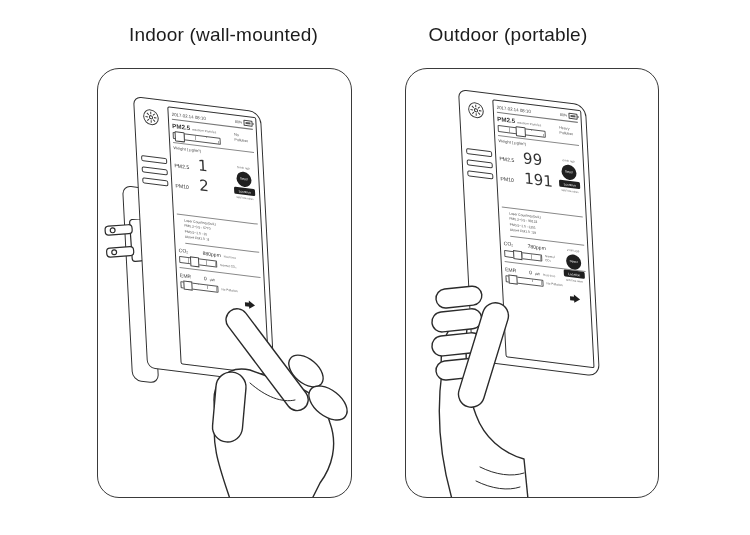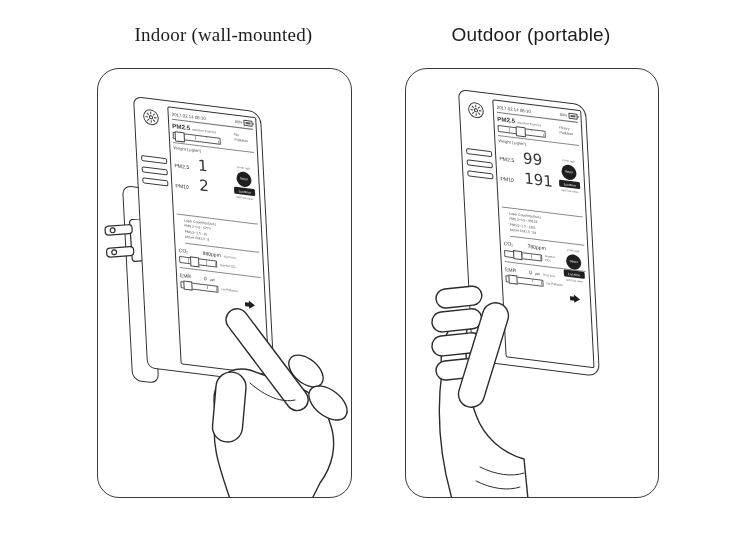--- a/index.html
+++ b/index.html
@@ -1,21 +1,21 @@
 <!DOCTYPE html>
 <html><head>
 <meta charset="utf-8">
 <style>
   html,body{margin:0;padding:0;background:#ffffff;}
   body{width:750px;height:535px;overflow:hidden;font-family:"Liberation Sans","DejaVu Sans",sans-serif;color:#2b2b2b;}
   .stage{position:relative;width:750px;height:535px;background:#fff;}
 
   .fig-title{position:absolute;top:24px;margin:0;font-size:19px;font-weight:400;color:#1c1c1c;text-align:center;letter-spacing:.2px;}
-  .fig-title.l{left:97px;width:253px;font-family:Liberation Serif, serif;}
-  .fig-title.r{left:405px;width:252px;}
+  .fig-title.l{left:97px;width:253px;}
+  .fig-title.r{left:382px;width:252px;}
 
   .panel{position:absolute;top:68px;height:428px;border:1.5px solid #3a3a3a;border-radius:22px;background:#fff;overflow:hidden;}
   .panel.l{left:97px;width:253px;}
   .panel.r{left:405px;width:252px;}
 
   
   .bracket{position:absolute;left:24px;top:116px;width:25px;height:192px;border:1.3px solid #2f2f2f;border-radius:9px;background:#fff;transform:skewY(10deg) rotate(-3deg);transform-origin:0 0;z-index:0;}
   .plug{position:absolute;left:6px;top:150px;z-index:0;}
 
   

